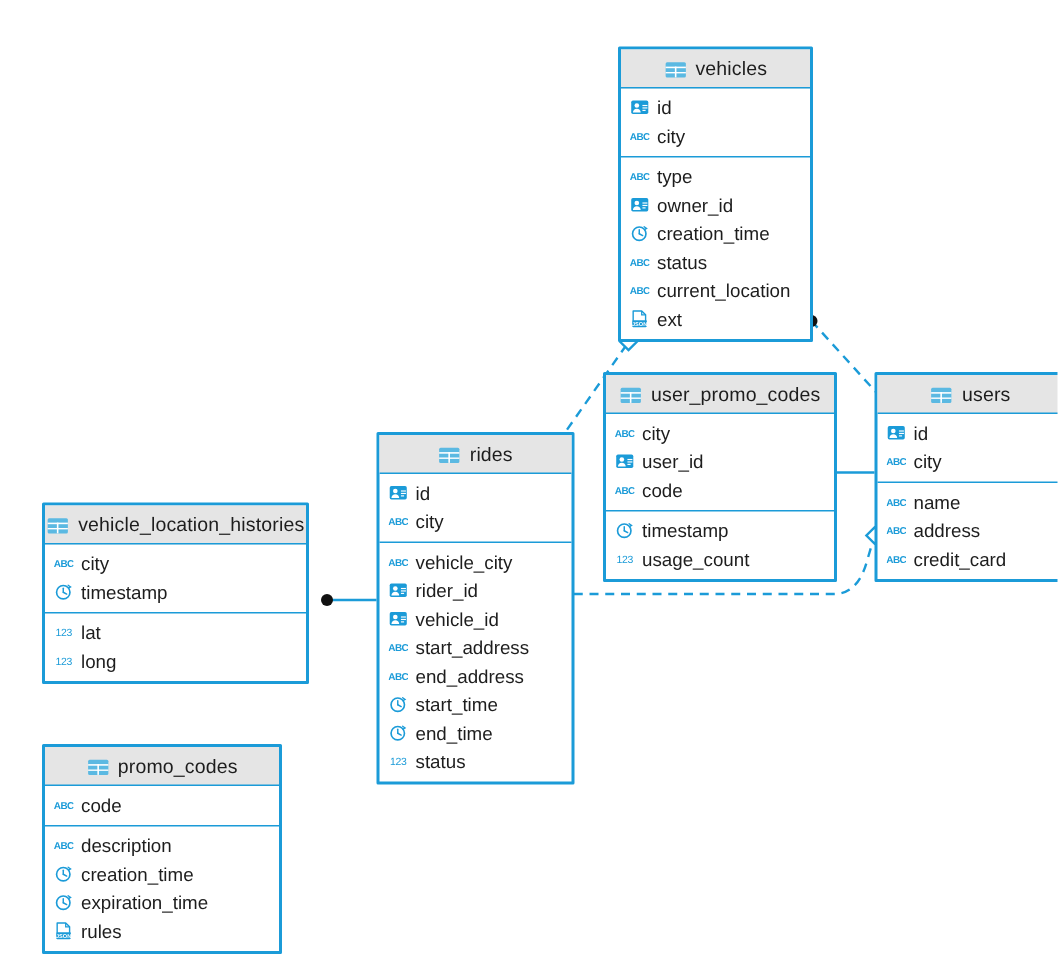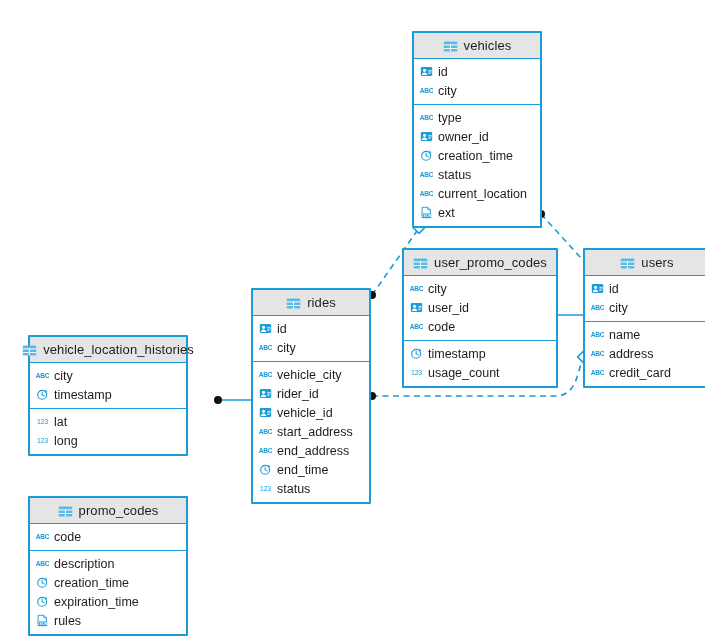--- a/index.html
+++ b/index.html
@@ -293,21 +293,21 @@
         <div class="col-row">
           <span class="ic">
             <svg width="13" height="13" viewBox="0 0 16 16">
               <text x="8" y="11.2" text-anchor="middle" font-size="8.2" font-weight="bold" font-family="&quot;Liberation Sans&quot;,sans-serif" fill="#1b9bd8" letter-spacing="-0.4">ABC</text>
             </svg>
           </span>
           <span class="col-name">credit_card</span>
         </div>
       </div>
     </div>
-    <div class="table-node" style="left: 251px; top: 288px; width: 120px;">
+    <div class="table-node" style="left: 251px; top: 288px; width: 132px;">
       <div class="tbl-header">
         <span class="ic ic-grid">
           <svg width="15" height="13" viewBox="0 0 18 15">
             <rect x="0.9" y="1.4" width="16.2" height="12.2" rx="1.2" fill="#5bb9e2"></rect>
             <rect x="0.9" y="5" width="16.2" height="1.25" fill="#ffffff"></rect>
             <rect x="8.3" y="5" width="1.25" height="8.6" fill="#ffffff"></rect>
             <rect x="0.9" y="9.3" width="16.2" height="1.1" fill="#ffffff"></rect>
           </svg>
         </span>
         <span class="tbl-title">rides</span>
@@ -388,33 +388,44 @@
         </div>
         <div class="col-row">
           <span class="ic">
             <svg width="13" height="13" viewBox="0 0 16 16">
               <circle cx="7.6" cy="8.4" r="5.5" fill="none" stroke="#1b9bd8" stroke-width="1.35"></circle>
               <path d="M7.6 8.4 L7.6 5.1" stroke="#1b9bd8" stroke-width="1.2" stroke-linecap="round"></path>
               <path d="M7.6 8.4 L10.4 9.9" stroke="#1b9bd8" stroke-width="1.2" stroke-linecap="round"></path>
               <path d="M11.6 2.6 L13.6 4.1 L11.9 5.0" fill="none" stroke="#1b9bd8" stroke-width="1.1" stroke-linecap="round"></path>
             </svg>
           </span>
+          <span class="col-name">start_time</span>
+        </div>
+        <div class="col-row">
+          <span class="ic">
+            <svg width="13" height="13" viewBox="0 0 16 16">
+              <circle cx="7.6" cy="8.4" r="5.5" fill="none" stroke="#1b9bd8" stroke-width="1.35"></circle>
+              <path d="M7.6 8.4 L7.6 5.1" stroke="#1b9bd8" stroke-width="1.2" stroke-linecap="round"></path>
+              <path d="M7.6 8.4 L10.4 9.9" stroke="#1b9bd8" stroke-width="1.2" stroke-linecap="round"></path>
+              <path d="M11.6 2.6 L13.6 4.1 L11.9 5.0" fill="none" stroke="#1b9bd8" stroke-width="1.1" stroke-linecap="round"></path>
+            </svg>
+          </span>
           <span class="col-name">end_time</span>
         </div>
         <div class="col-row">
           <span class="ic">
             <svg width="13" height="13" viewBox="0 0 16 16">
               <text x="8" y="11.4" text-anchor="middle" font-size="8.6" font-family="&quot;Liberation Sans&quot;,sans-serif" fill="#1b9bd8" letter-spacing="-0.3">123</text>
             </svg>
           </span>
           <span class="col-name">status</span>
         </div>
       </div>
     </div>
-    <div class="table-node" style="left: 28px; top: 335px; width: 160px;">
+    <div class="table-node" style="left: 28px; top: 335px; width: 178px;">
       <div class="tbl-header">
         <span class="ic ic-grid">
           <svg width="15" height="13" viewBox="0 0 18 15">
             <rect x="0.9" y="1.4" width="16.2" height="12.2" rx="1.2" fill="#5bb9e2"></rect>
             <rect x="0.9" y="5" width="16.2" height="1.25" fill="#ffffff"></rect>
             <rect x="8.3" y="5" width="1.25" height="8.6" fill="#ffffff"></rect>
             <rect x="0.9" y="9.3" width="16.2" height="1.1" fill="#ffffff"></rect>
           </svg>
         </span>
         <span class="tbl-title">vehicle_location_histories</span>

